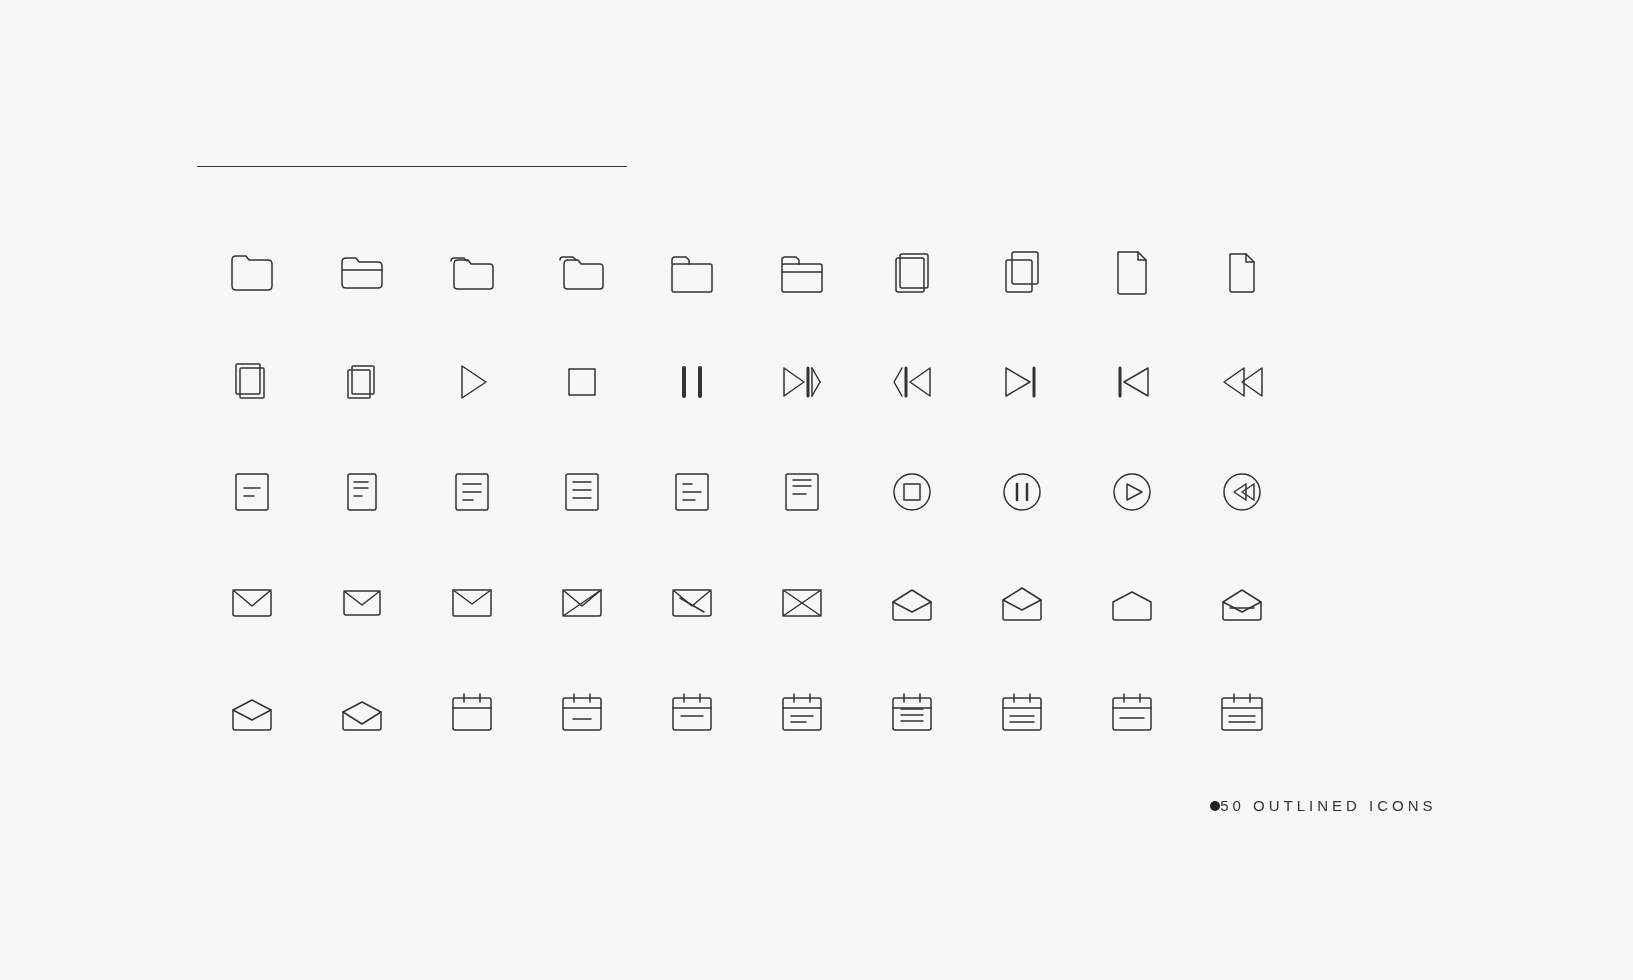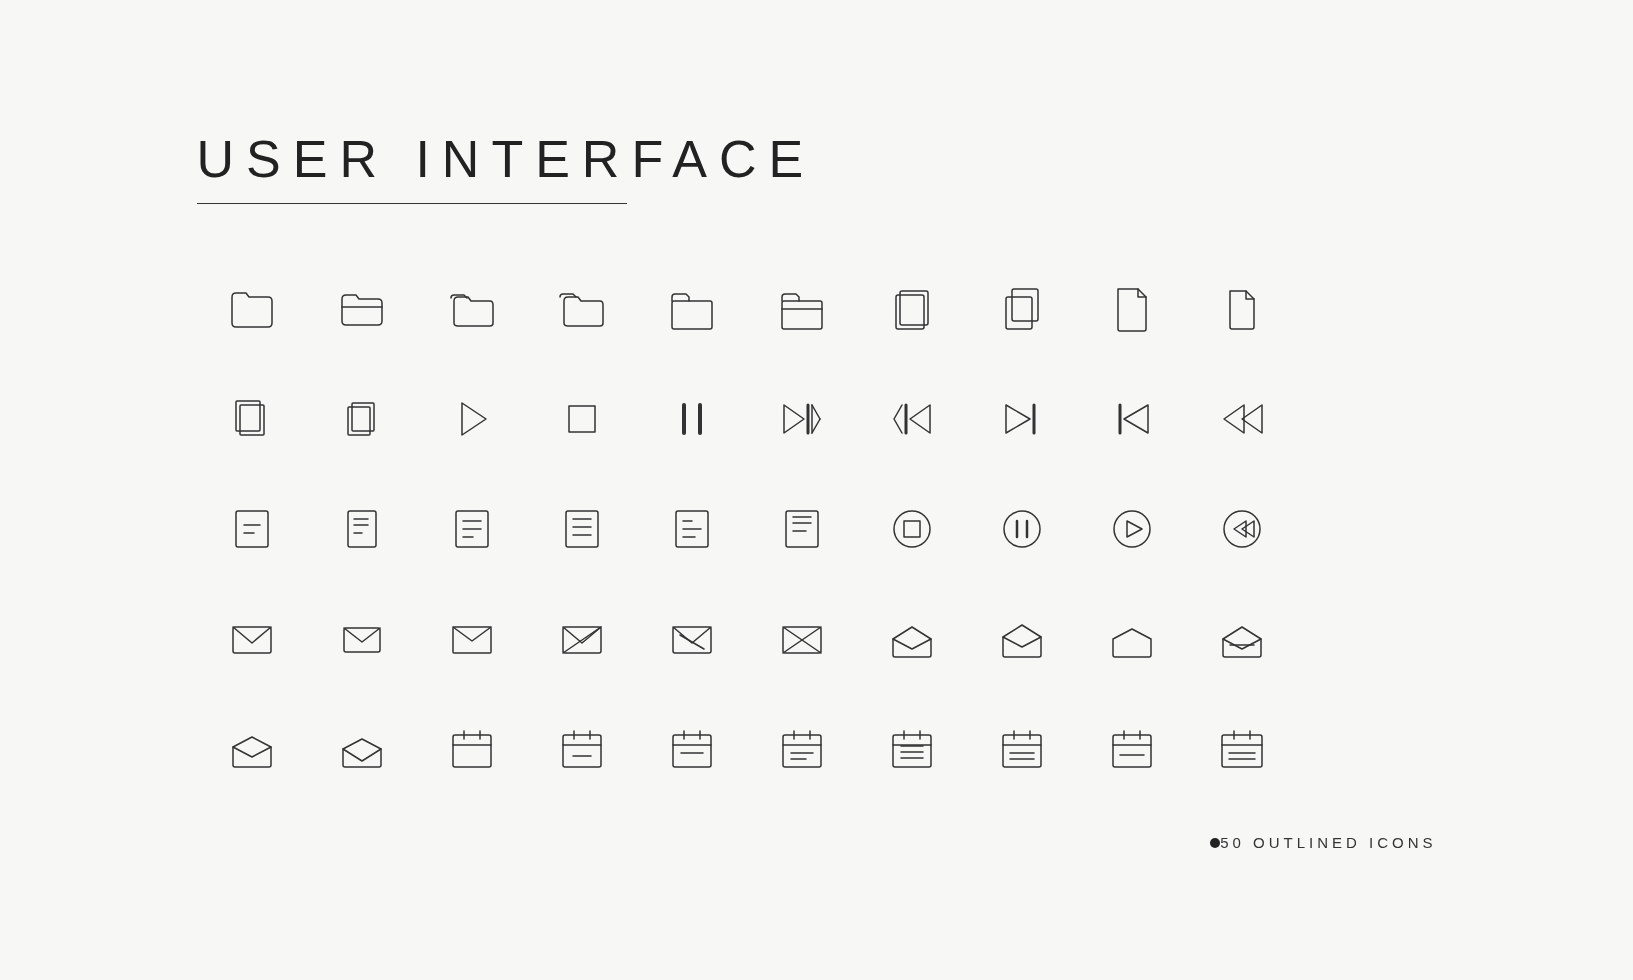--- a/index.html
+++ b/index.html
@@ -71,21 +71,20 @@
       letter-spacing: 4px;
       color: #333;
       font-weight: 400;
     }
   </style>
 </head>
 <body>
 
 <div class="container">
   <div class="title-section">
-    <h1 class="main-title">USER INTERFACE</h1>
     <div class="title-underline"></div>
   </div>
 
   <div class="icon-grid">
 
     <div class="icon-cell">
       <svg viewBox="0 0 52 52">
           <path d="M6 14 Q6 10 10 10 L20 10 L23 14 L42 14 Q46 14 46 18 L46 40 Q46 44 42 44 L10 44 Q6 44 6 40 Z"></path>
         </svg>
     </div>

